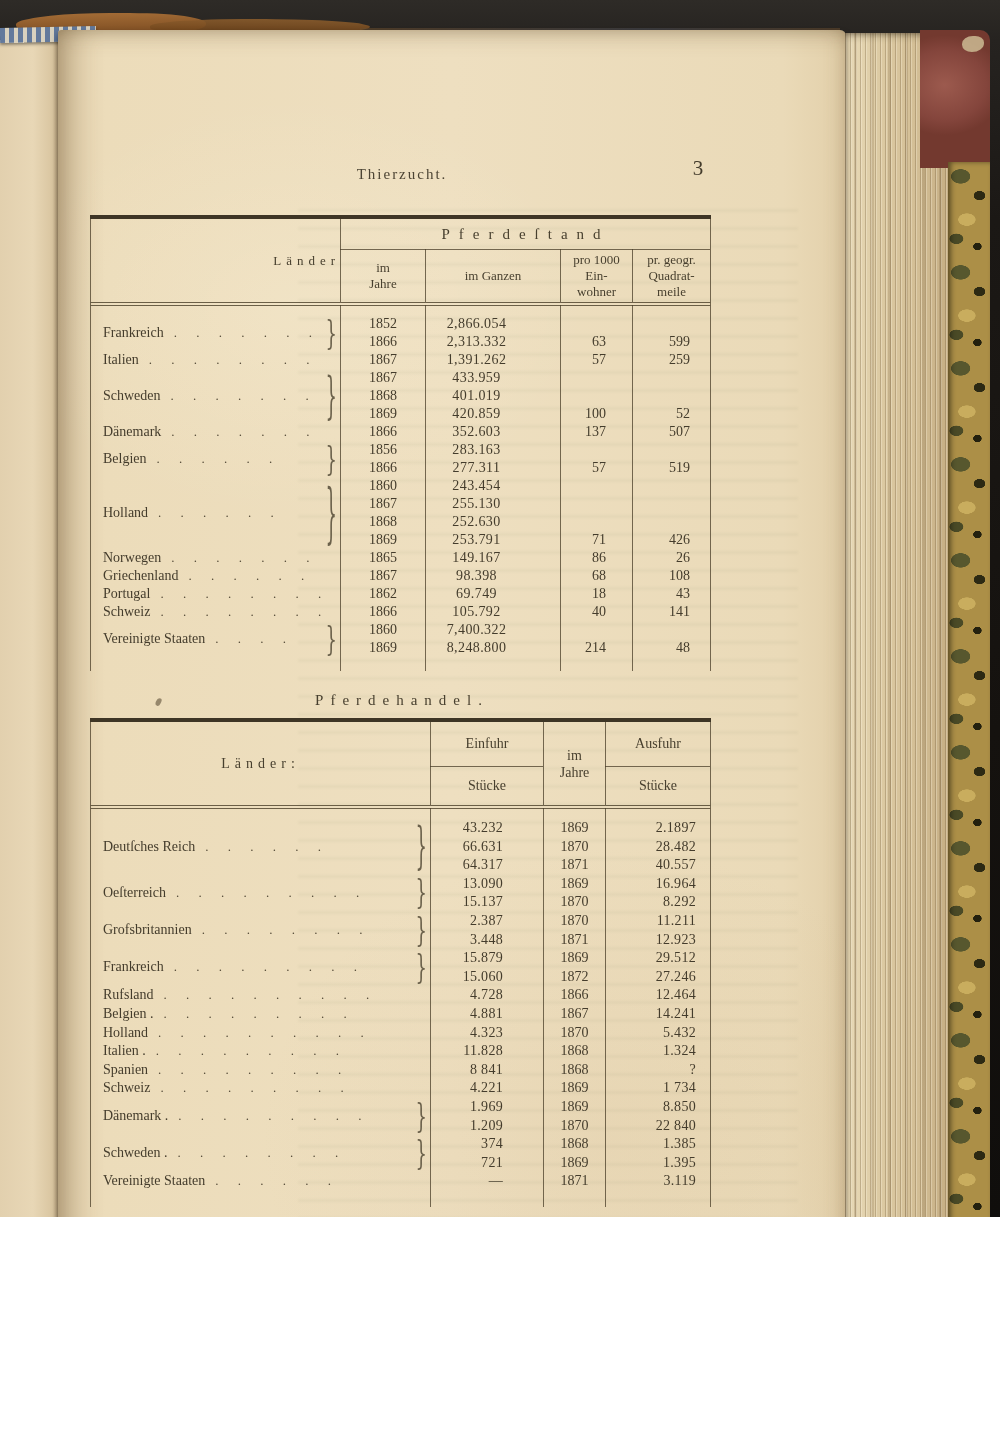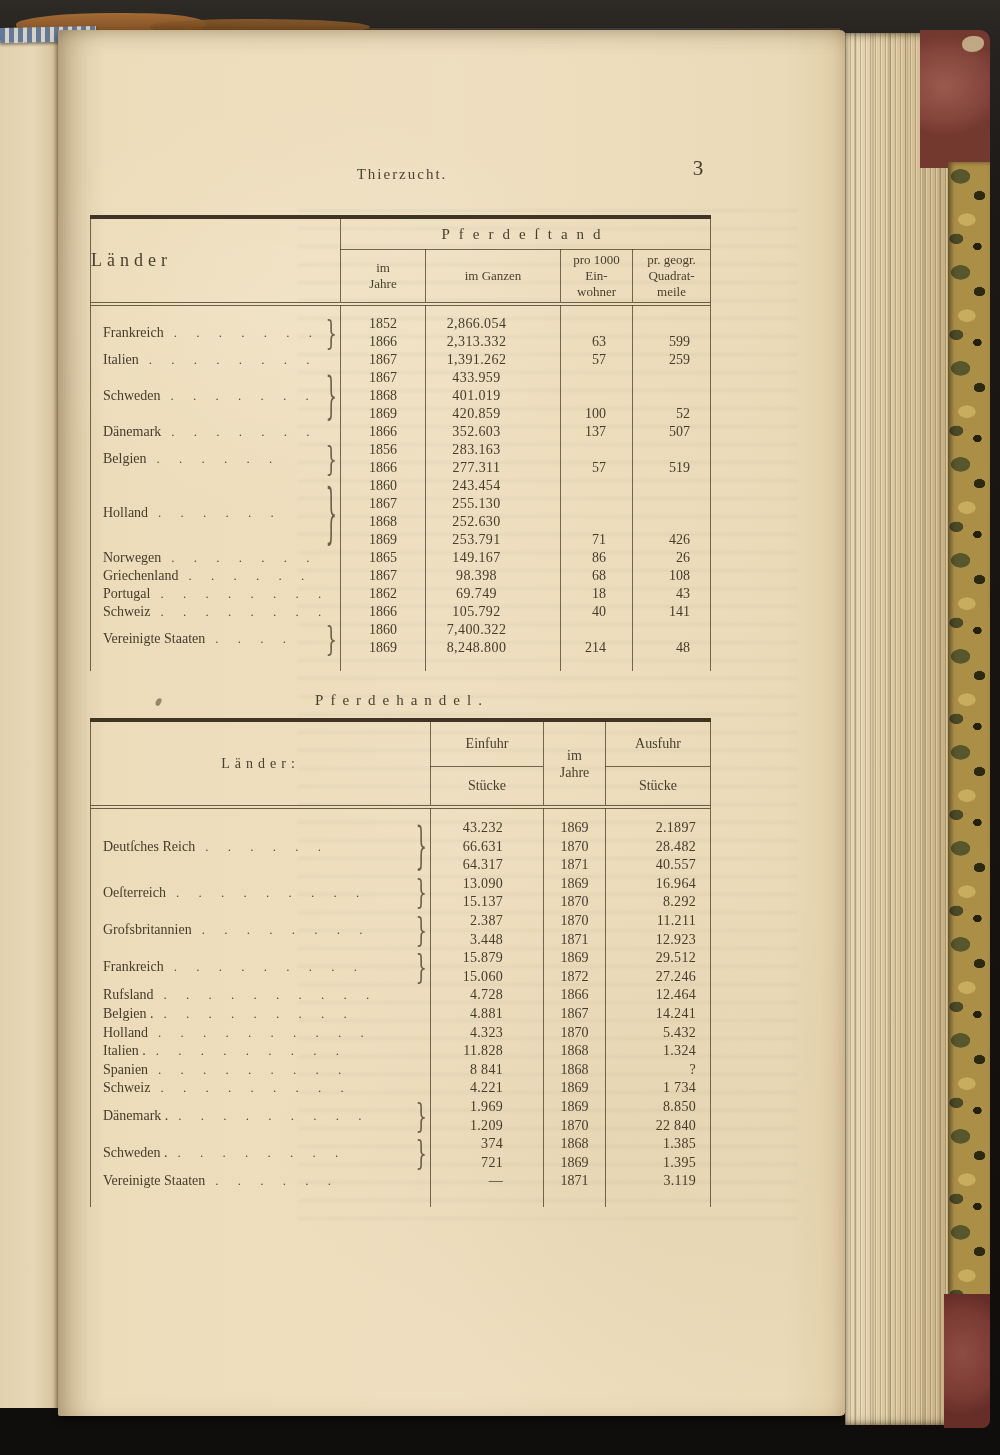--- a/index.html
+++ b/index.html
@@ -1,16 +1,16 @@
 <!DOCTYPE html>
 <html><head>
 <meta charset="utf-8">
 <style>
   html,body{margin:0;padding:0;}
-  .scene{position:relative;width:1000px;height:1455px;overflow:hidden;
+  .scene{position:relative;width:1000px;height:1217px;overflow:hidden;
     background:linear-gradient(180deg,#2e2b27 0px,#262320 40px,#1b1815 220px,#15120f 60%,#100e0c 100%);
     font-family:"Liberation Serif","DejaVu Serif",serif;color:#443c2c;}
   
   .left-page{position:absolute;left:0;top:40px;width:60px;height:1368px;
     background:linear-gradient(90deg,#e2d0ae 0,#e8d7b6 55%,#d9c5a0 88%,#b69c74 100%);}
   .gutter{position:absolute;left:56px;top:34px;width:26px;height:1380px;
     background:linear-gradient(90deg,rgba(92,72,44,.0),rgba(92,72,44,.55) 45%,rgba(120,96,62,.25) 70%,rgba(120,96,62,0));}
   
   .page{position:absolute;left:58px;top:30px;width:788px;height:1386px;
     background:
@@ -32,21 +32,21 @@
   
   table{position:absolute;border-collapse:collapse;table-layout:fixed;width:620px;
     border-top:4px solid #3e3525;border-left:1px solid rgba(74,62,40,.75);border-right:1px solid rgba(74,62,40,.75);}
   .t1{left:32px;top:185px;} .t2{left:32px;top:688px;}
   th{font-weight:normal;color:#473f2e;margin-left:24px;}
   th,td{padding:0;}
   .vr{border-left:1px solid rgba(74,62,40,.75);}
   .span-head{height:30px;font-size:15px;letter-spacing:9px;text-align:center;
     border-bottom:1px solid rgba(74,62,40,.75);}
   .t1 .sub th{height:52px;font-size:13px;line-height:16px;text-align:center;white-space:pre-line;vertical-align:middle;}
-  .th-land{letter-spacing:5px;font-size:18px;text-align:left;vertical-align:middle;}
+  .th-land{letter-spacing:5px;font-size:13px;text-align:right;vertical-align:middle;}
   .dbl td{height:2px;border-top:1px solid rgba(74,62,40,.8);border-bottom:1px solid rgba(74,62,40,.8);}
   .t2 .r1 th{height:44px;font-size:14px;text-align:center;vertical-align:middle;}
   .t2 .r2 th{height:38px;font-size:14px;text-align:center;vertical-align:middle;}
   .t2 .h-imp,.t2 .h-exp{border-bottom:1px solid rgba(74,62,40,.75);}
   .t2 .h-year{white-space:pre-line;line-height:17px;font-size:13.5px;}
   tbody td{height:18px;font-size:14px;line-height:18px;color:#443c2c;}
   .t2 tbody td{height:18.6px;line-height:18.6px;}
   td.cl{padding-left:12px;position:relative;vertical-align:middle;font-size:14px;}
   .leader{letter-spacing:8px;margin-left:10px;color:#564d3a;font-size:13px;}
   .brace{position:absolute;right:3px;top:50%;font-size:18px;color:#554c38;opacity:.85;

